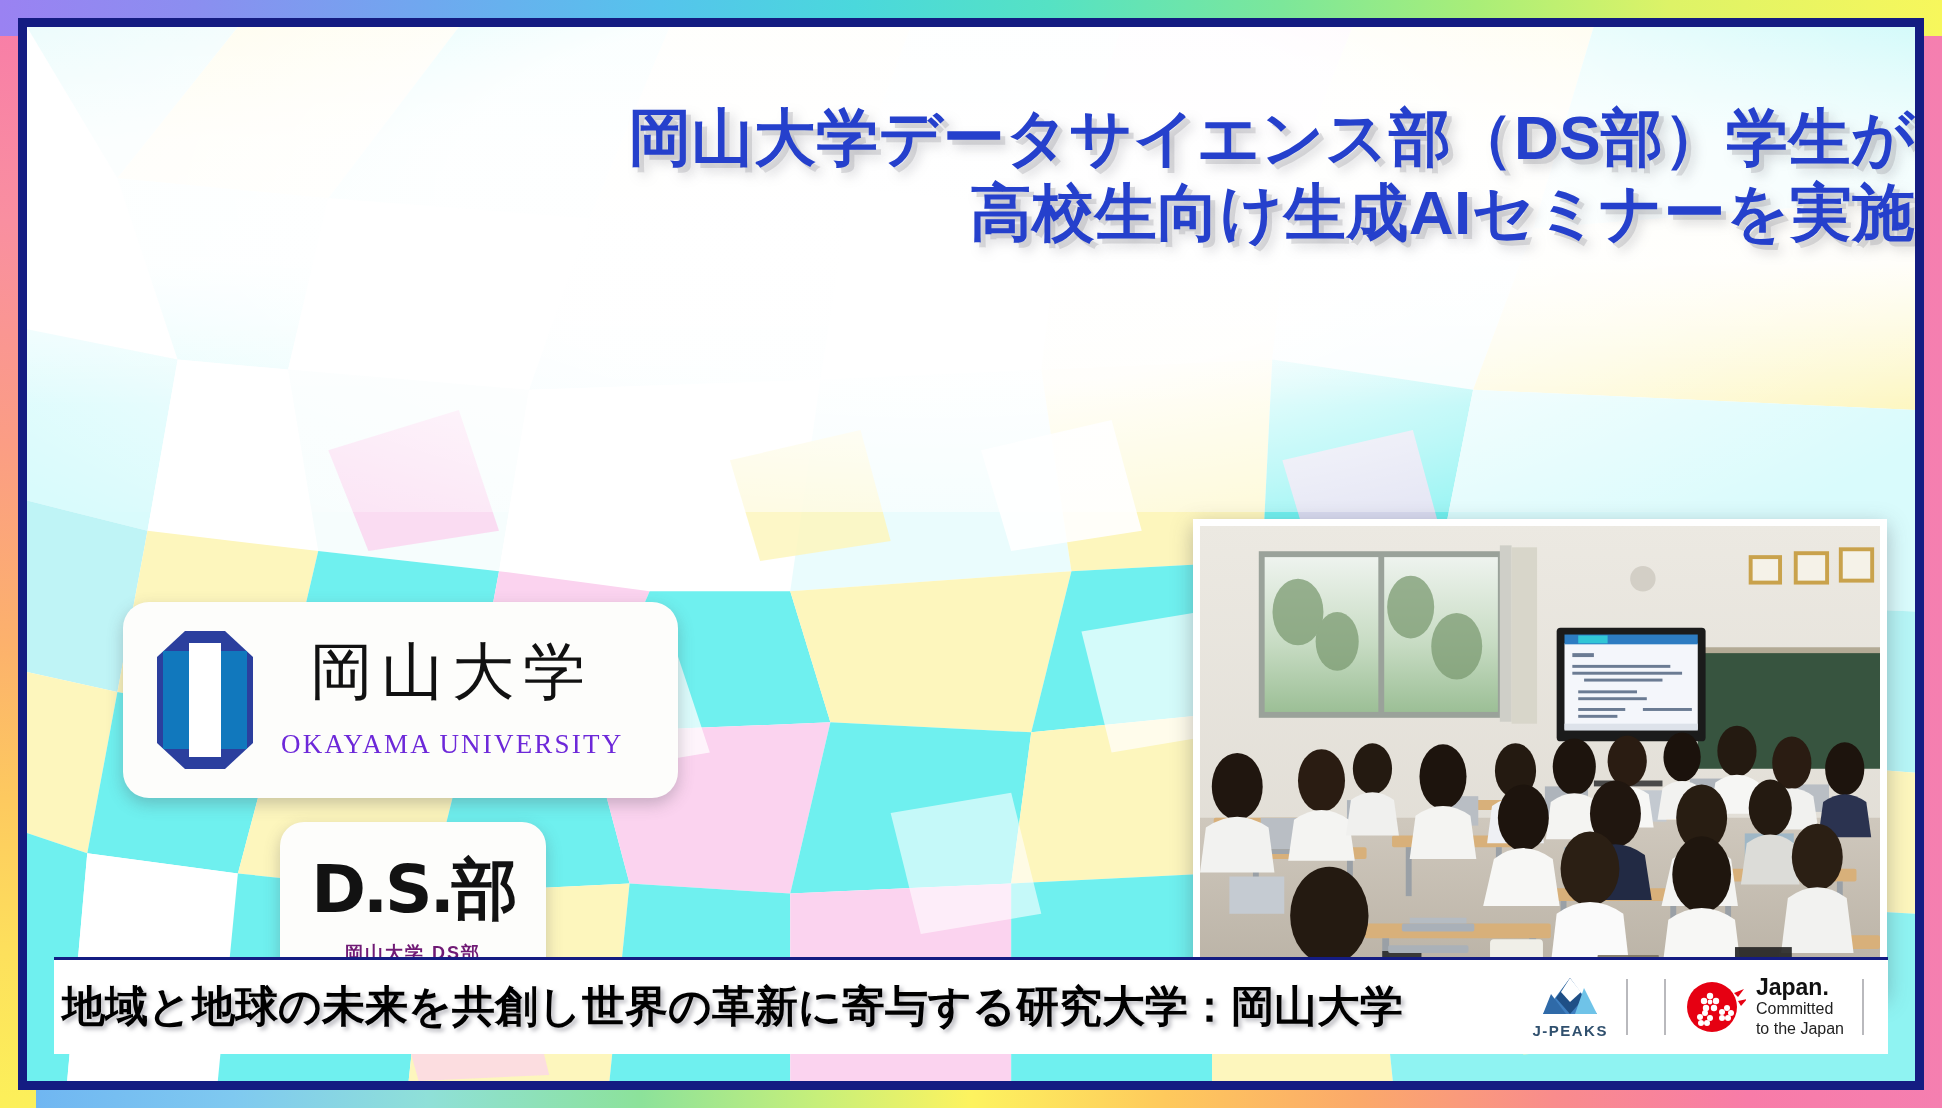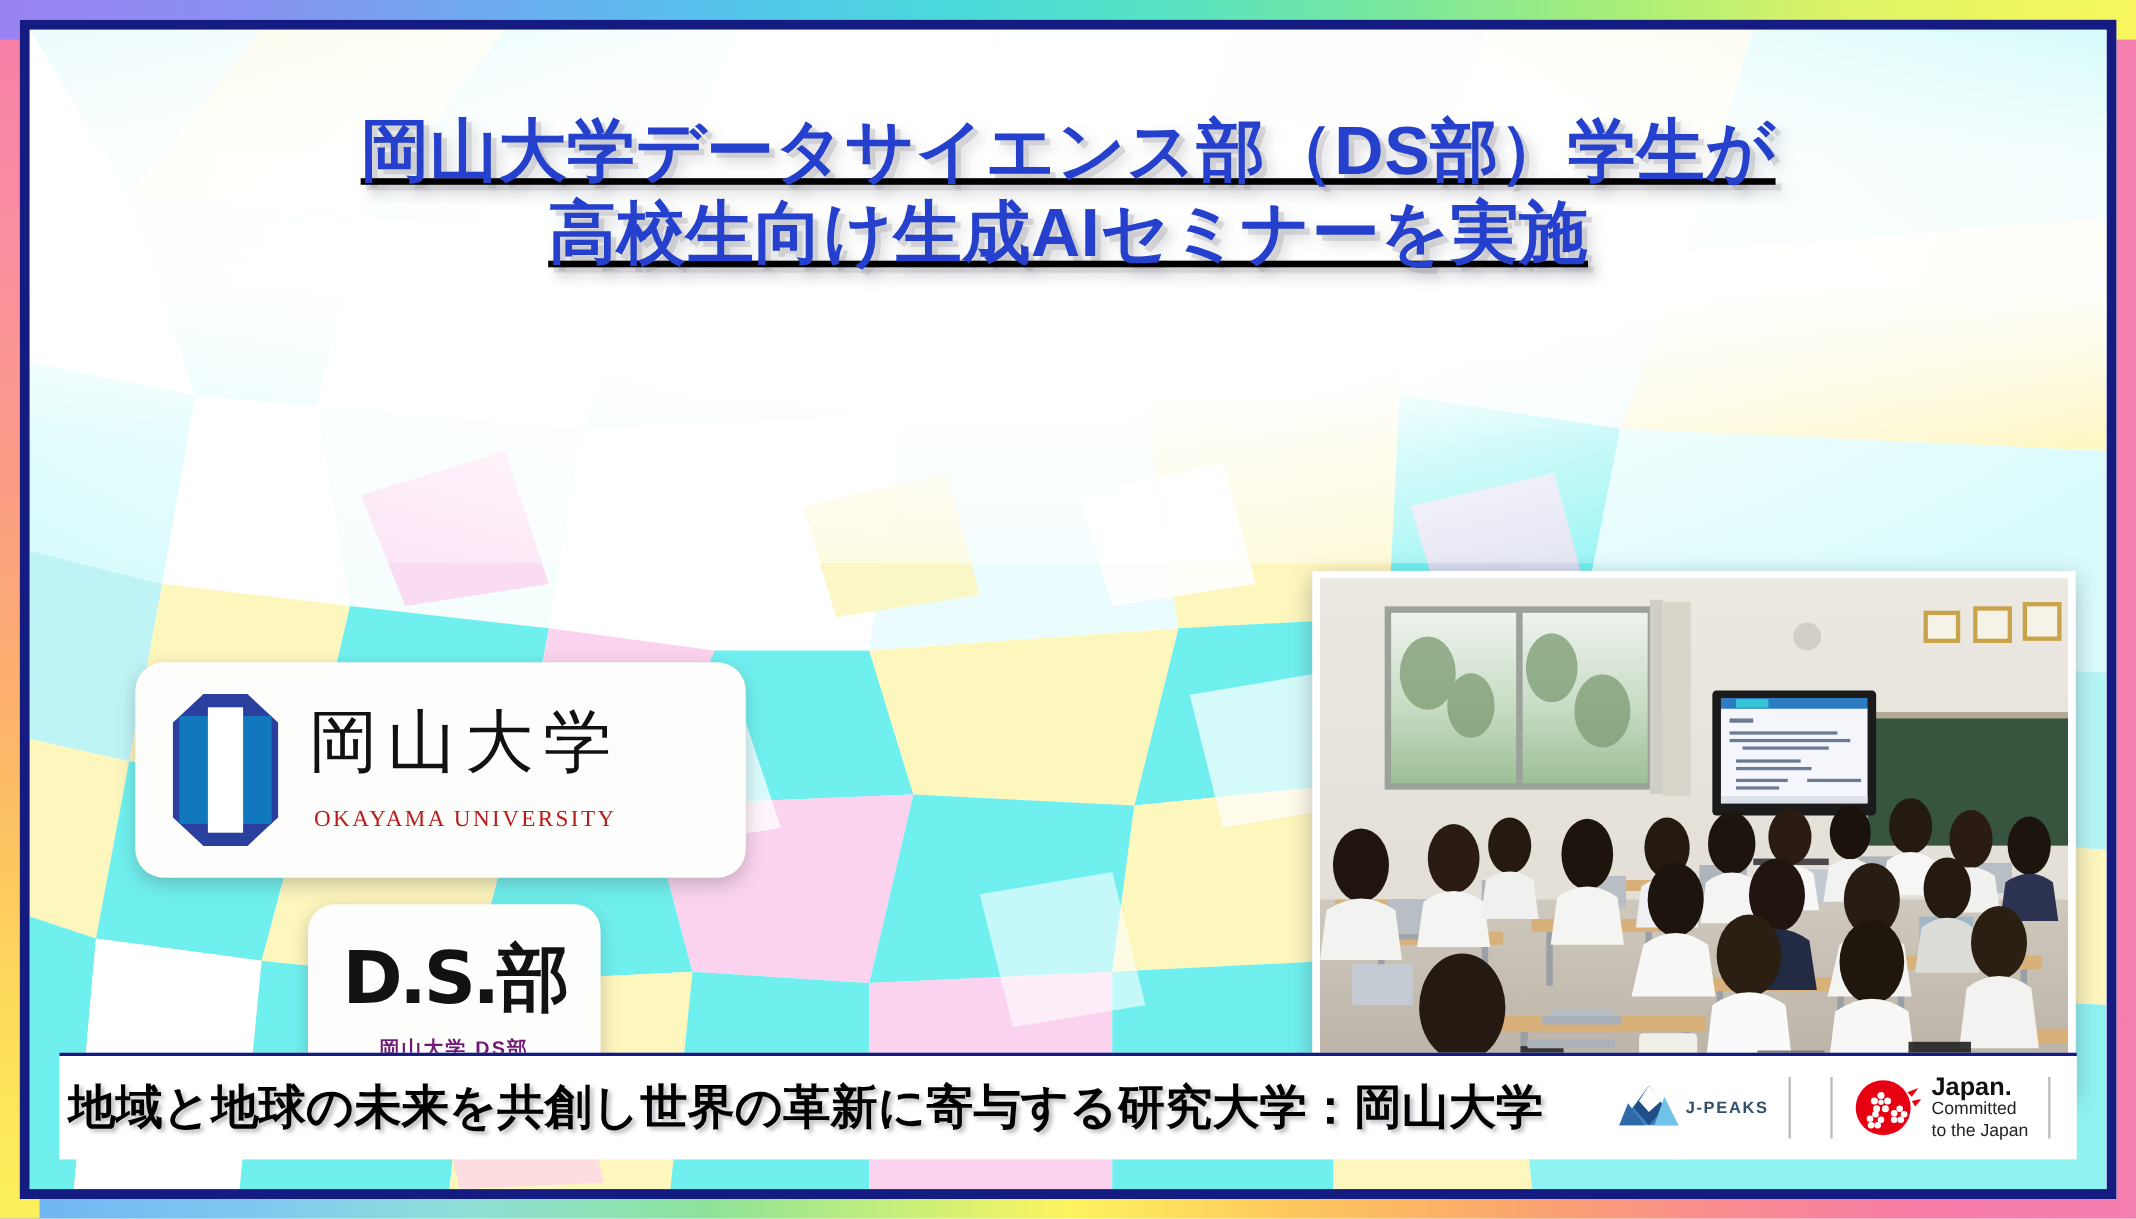--- a/index.html
+++ b/index.html
@@ -58,24 +58,23 @@
   }
   .wash2{
     position:absolute;left:0;top:0;width:100%;height:36%;
     background:linear-gradient(180deg,rgba(255,255,255,.55) 0%,rgba(255,255,255,.85) 30%,rgba(255,255,255,.9) 62%,rgba(255,255,255,0) 100%);
     pointer-events:none;
   }
 
   
   .title-block{
     position:absolute;left:0;top:78px;width:100%;
-    text-align:center;
+    text-align:right;
     z-index:6;
     pointer-events:none;
-    text-decoration:underline;
   }
   .tline{
     color:#2540cc;
     font-weight:bold;
     font-size:62px;
     line-height:1.07;
     letter-spacing:.5px;
     text-shadow:
       5px 5px 0 rgba(150,150,155,.30),
       8px 8px 12px rgba(130,130,140,.35);
@@ -96,21 +95,21 @@
   #ou-card{left:96px;top:575px;width:521px;height:196px;padding:0 0 0 34px;gap:28px;}
   .ou-mark{width:96px;height:138px;position:relative;flex:0 0 auto;}
   .ou-mark svg{width:100%;height:100%;display:block;}
   .ou-text{display:flex;flex-direction:column;align-items:center;justify-content:center;}
   .ou-kanji{
     font-family:"Liberation Serif","DejaVu Serif",serif;
     font-size:62px;color:#111;letter-spacing:9px;line-height:1;white-space:nowrap;
   }
   .ou-en{
     font-family:"Liberation Serif","DejaVu Serif",serif;
-    font-size:21px;color:#b91c1c;letter-spacing:2.2px;margin-top:26px;white-space:nowrap;
+    font-size:27px;color:#6d28d9;letter-spacing:2.2px;margin-top:26px;white-space:nowrap;
   }
 
   #ds-card{left:253px;top:795px;width:266px;height:178px;flex-direction:column;align-items:center;justify-content:center;border-radius:24px;gap:12px;}
   .ds-wordmark{
     font-family:"DejaVu Sans",sans-serif;
     font-weight:bold;font-size:66px;color:#121212;letter-spacing:-3px;line-height:1;
     white-space:nowrap;
   }
   .ds-sub{
     font-size:18px;color:#701a75;letter-spacing:2px;white-space:nowrap;margin-top:6px;
@@ -146,21 +145,21 @@
   }
   .footer-logos{display:flex;align-items:center;gap:0;margin-left:auto;height:100%;padding-right:6px;}
   .fsep{width:2px;height:56px;background:#b9b9bd;margin:0 18px;flex:0 0 auto;}
   .flogo{display:flex;align-items:center;gap:10px;flex:0 0 auto;}
   .flogo svg{display:block;}
   .fl-txt{display:flex;flex-direction:column;line-height:1.06;}
   .tg-line{font-family:"Liberation Serif","DejaVu Serif",serif;font-size:17px;font-weight:bold;color:#1b1b1b;letter-spacing:.4px;}
   .jp-big{font-size:23px;font-weight:bold;color:#111;line-height:1;}
   .jp-sm{font-size:16px;color:#222;line-height:1.2;}
   .jpk-txt{font-size:15px;color:#30506e;letter-spacing:1.5px;font-weight:bold;}
-  .jpeaks-col{display:flex;flex-direction:row;align-items:center;gap:2px;}
+  .jpeaks-col{display:flex;flex-direction:column;align-items:center;gap:2px;}
 </style>
 </head>
 <body>
 
 <div id="poster">
 
   <div class="rainbow">
     <div class="facets"></div>
   </div>
   <div class="rainbow left"></div>

